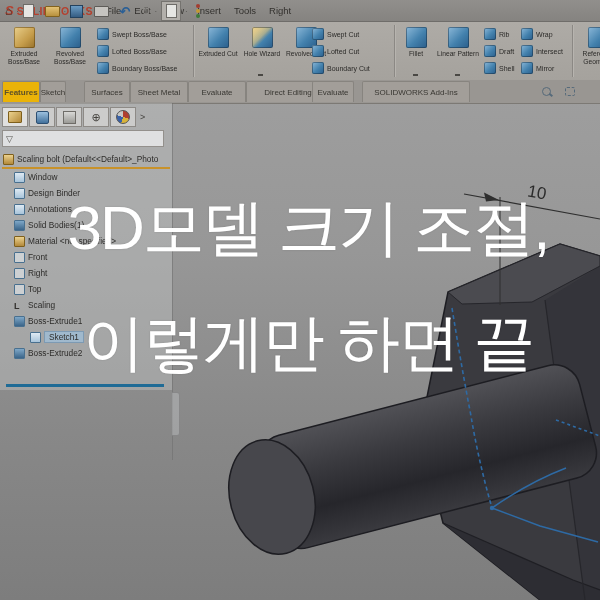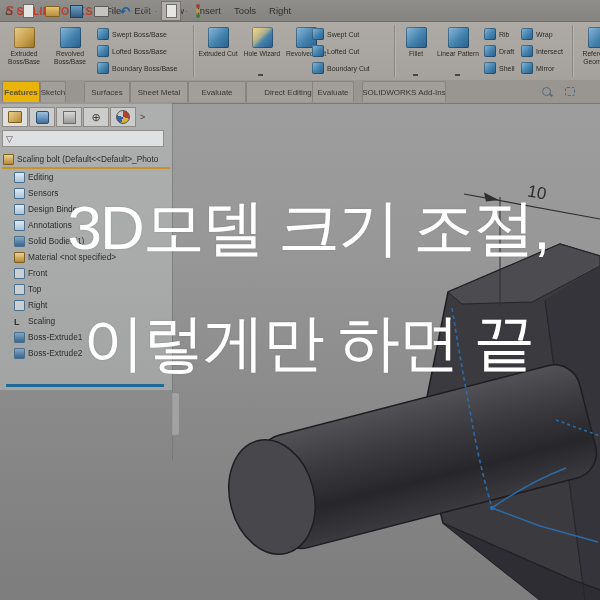--- a/index.html
+++ b/index.html
@@ -293,21 +293,21 @@
   </div>
 
   <div class="tabbar">
     <div class="tab active" style="left:2px;width:38px">Features</div>
     <div class="tab" style="left:40px;width:26px">Sketch</div>
     <div class="tab" style="left:84px;width:46px">Surfaces</div>
     <div class="tab" style="left:130px;width:58px">Sheet Metal</div>
     <div class="tab" style="left:188px;width:58px">Evaluate</div>
     <div class="tab" style="left:246px;width:84px">Direct Editing</div>
     <div class="tab" style="left:312px;width:42px">Evaluate</div>
-    <div class="tab" style="left:362px;width:84px">SOLIDWORKS Add-Ins</div>
+    <div class="tab" style="left:362px;width:108px">SOLIDWORKS Add-Ins</div>
     <div class="abs" style="left:542px;top:7px">
         <div class="mini-mag"></div>
       </div>
     <div class="abs" style="left:565px;top:7px">
         <div class="mini-lasso"></div>
       </div>
   </div>
 
   <div class="panel">
     <div class="panel-tabs">
@@ -334,25 +334,21 @@
 
     <div class="tree">
       <div class="troot">
         <span class="ti gold"></span>
         <span class="lbl">Scaling bolt (Default&lt;&lt;Default&gt;_Photo</span>
       </div>
       <div class="underline"></div>
 
       <div class="trow">
         <span class="ti"></span>
-        <span class="lbl">Editing</span>
-      </div>
-      <div class="trow">
-        <span class="ti"></span>
-        <span class="lbl">Sensors</span>
+        <span class="lbl">Window</span>
       </div>
       <div class="trow">
         <span class="ti"></span>
         <span class="lbl">Design Binder</span>
       </div>
       <div class="trow">
         <span class="ti"></span>
         <span class="lbl">Annotations</span>
       </div>
       <div class="trow">
@@ -362,33 +358,37 @@
       <div class="trow">
         <span class="ti gold"></span>
         <span class="lbl">Material &lt;not specified&gt;</span>
       </div>
       <div class="trow">
         <span class="ti plane"></span>
         <span class="lbl">Front</span>
       </div>
       <div class="trow">
         <span class="ti plane"></span>
+        <span class="lbl">Right</span>
+      </div>
+      <div class="trow">
+        <span class="ti plane"></span>
         <span class="lbl">Top</span>
-      </div>
-      <div class="trow">
-        <span class="ti plane"></span>
-        <span class="lbl">Right</span>
       </div>
       <div class="trow">
         <span class="ti none">L</span>
         <span class="lbl">Scaling</span>
       </div>
       <div class="trow">
         <span class="ti dark"></span>
         <span class="lbl">Boss-Extrude1</span>
+      </div>
+      <div class="trow sub sel">
+        <span class="ti"></span>
+        <span class="lbl">Sketch1</span>
       </div>
       <div class="trow">
         <span class="ti dark"></span>
         <span class="lbl">Boss-Extrude2</span>
       </div>
     </div>
 
     <div class="rollback"></div>
   </div>
   <div class="panel-edge"></div>

